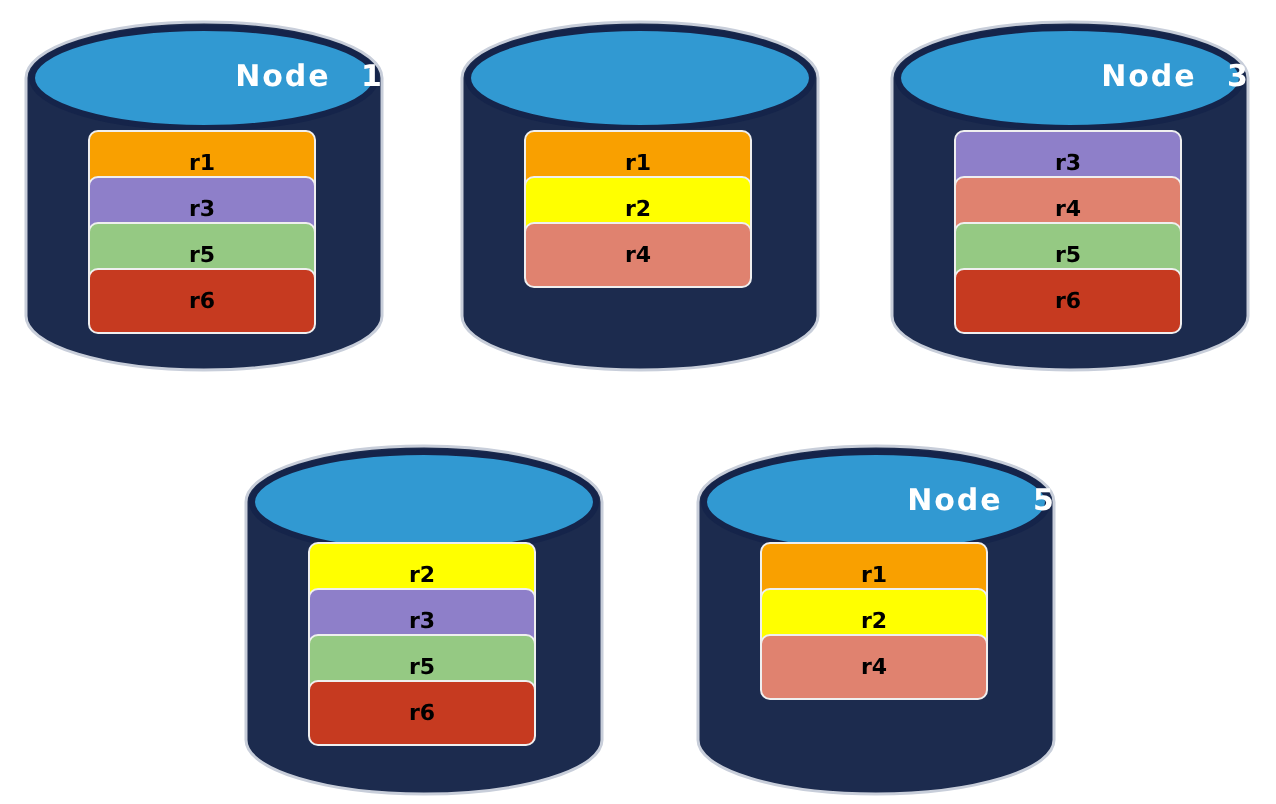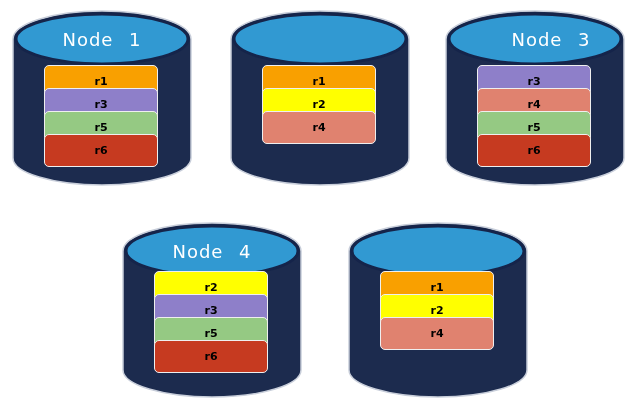--- a/index.html
+++ b/index.html
@@ -26,24 +26,24 @@
     top: 0;
     width: 180px;
     height: 178px;
     display: block;
   }
   .node .title {
     position: absolute;
     top: 20px;
     left: 0;
     right: 0;
-    text-align: center;
+    text-align: right;
     color: #ffffff;
-    font-size: 18px;
-    font-weight: normal;
+    font-size: 15px;
+    font-weight: bold;
     letter-spacing: 1px;
     word-spacing: 9px;
     white-space: nowrap;
   }
   .bar {
     position: absolute;
     left: 32px;
     width: 114px;
     height: 33px;
     box-sizing: border-box;
@@ -115,39 +115,39 @@
       </div>
       <div class="bar" style="top: 125px; background: rgb(198, 58, 32); border-color: rgb(239, 239, 239);">
         <span class="bar-label" style="color: rgb(0, 0, 0);">r6</span>
       </div>
     </div>
     <div class="node" style="left: 122px; top: 221px;">
     <svg class="cyl" viewBox="0 0 180 178" preserveAspectRatio="none">
       <path class="cyl-body" d="M 1 30 A 89 28 0 0 1 179 30 L 179 149 A 89 27 0 0 1 1 149 Z" stroke-width="1.5" fill="#1c2b4e" stroke="#c8ceda"></path>
       <ellipse class="cyl-top" cx="90" cy="30" rx="86" ry="25" stroke-width="3" fill="#3199d2" stroke="#15244a"></ellipse>
     </svg>
-    <div class="title" style="color: rgb(255, 255, 255);">Node 4</div>
   <div class="bar" style="top: 50px; background: rgb(255, 255, 0); border-color: rgb(239, 239, 239);">
         <span class="bar-label" style="color: rgb(0, 0, 0);">r2</span>
       </div>
       <div class="bar" style="top: 73px; background: rgb(142, 127, 201); border-color: rgb(239, 239, 239);">
         <span class="bar-label" style="color: rgb(0, 0, 0);">r3</span>
       </div>
       <div class="bar" style="top: 96px; background: rgb(149, 201, 131); border-color: rgb(239, 239, 239);">
         <span class="bar-label" style="color: rgb(0, 0, 0);">r5</span>
       </div>
       <div class="bar" style="top: 119px; background: rgb(198, 58, 32); border-color: rgb(239, 239, 239);">
         <span class="bar-label" style="color: rgb(0, 0, 0);">r6</span>
       </div>
     </div>
     <div class="node" style="left: 348px; top: 221px;">
     <svg class="cyl" viewBox="0 0 180 178" preserveAspectRatio="none">
       <path class="cyl-body" d="M 1 30 A 89 28 0 0 1 179 30 L 179 149 A 89 27 0 0 1 1 149 Z" stroke-width="1.5" fill="#1c2b4e" stroke="#c8ceda"></path>
       <ellipse class="cyl-top" cx="90" cy="30" rx="86" ry="25" stroke-width="3" fill="#3199d2" stroke="#15244a"></ellipse>
     </svg>
+    <div class="title" style="color: rgb(255, 255, 255);">Node 5</div>
   <div class="bar" style="top: 50px; background: rgb(249, 160, 0); border-color: rgb(239, 239, 239);">
         <span class="bar-label" style="color: rgb(0, 0, 0);">r1</span>
       </div>
       <div class="bar" style="top: 73px; background: rgb(255, 255, 0); border-color: rgb(239, 239, 239);">
         <span class="bar-label" style="color: rgb(0, 0, 0);">r2</span>
       </div>
       <div class="bar" style="top: 96px; background: rgb(224, 130, 111); border-color: rgb(239, 239, 239);">
         <span class="bar-label" style="color: rgb(0, 0, 0);">r4</span>
       </div>
     </div>

